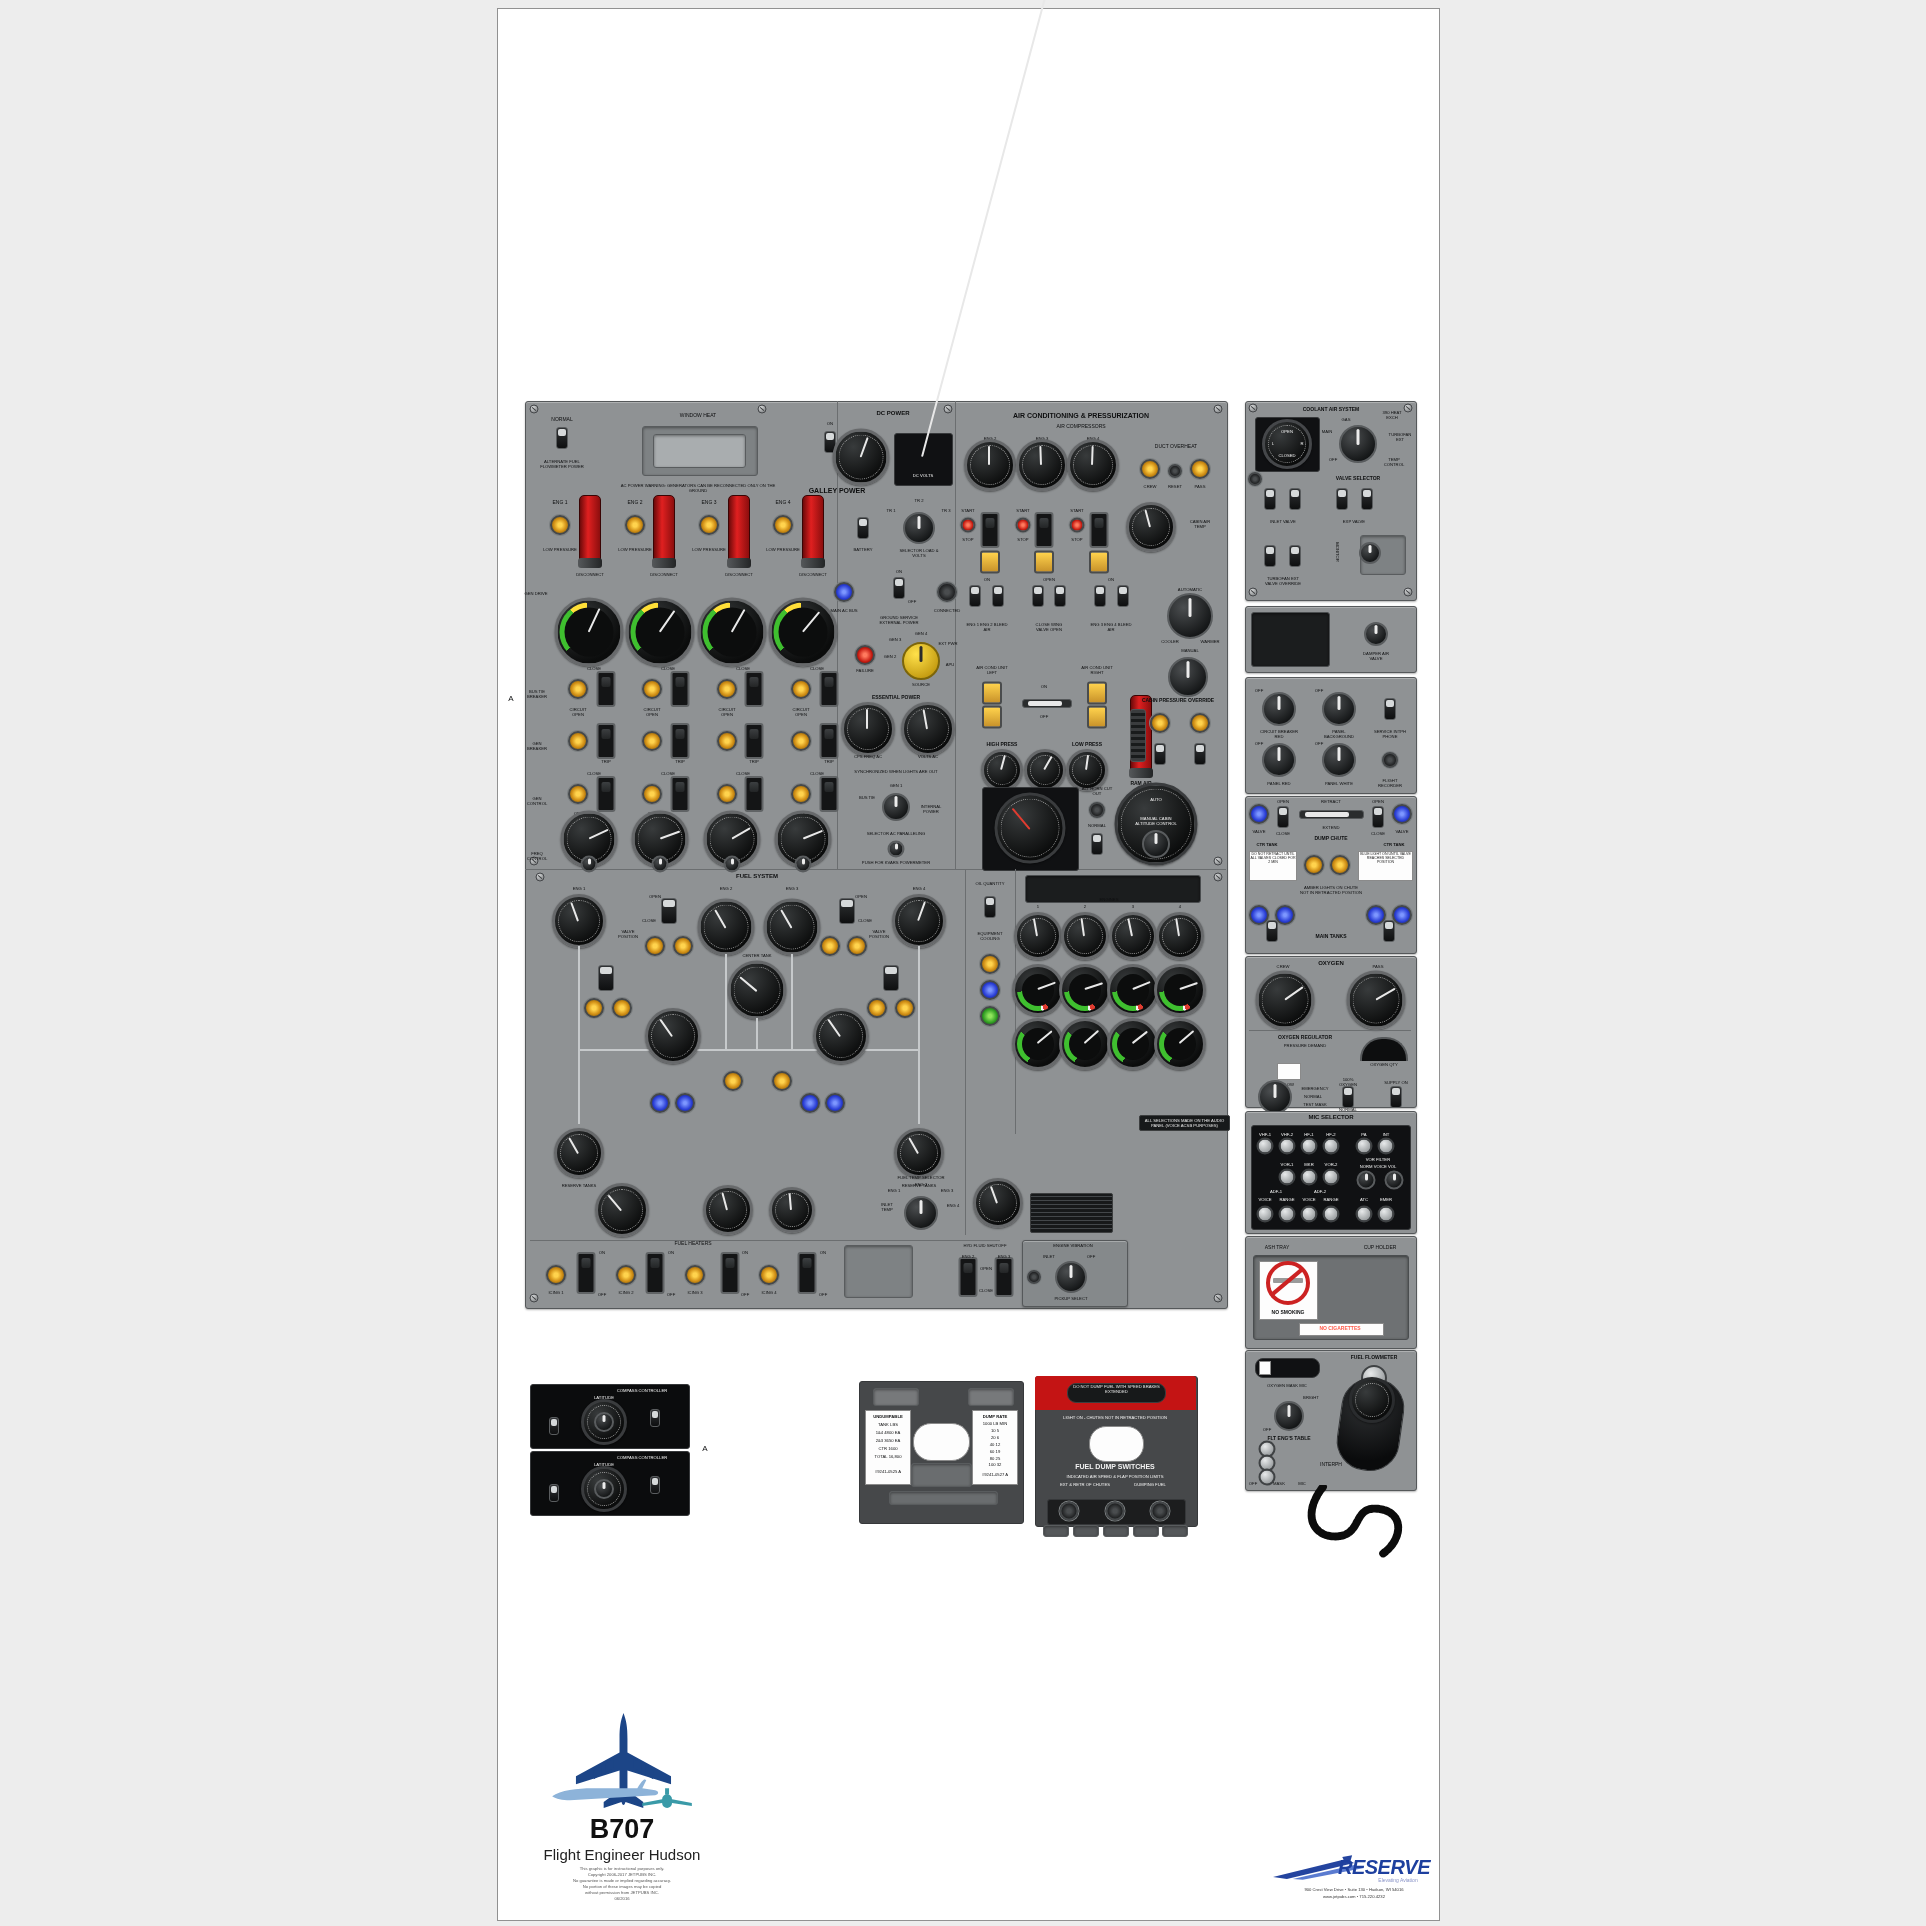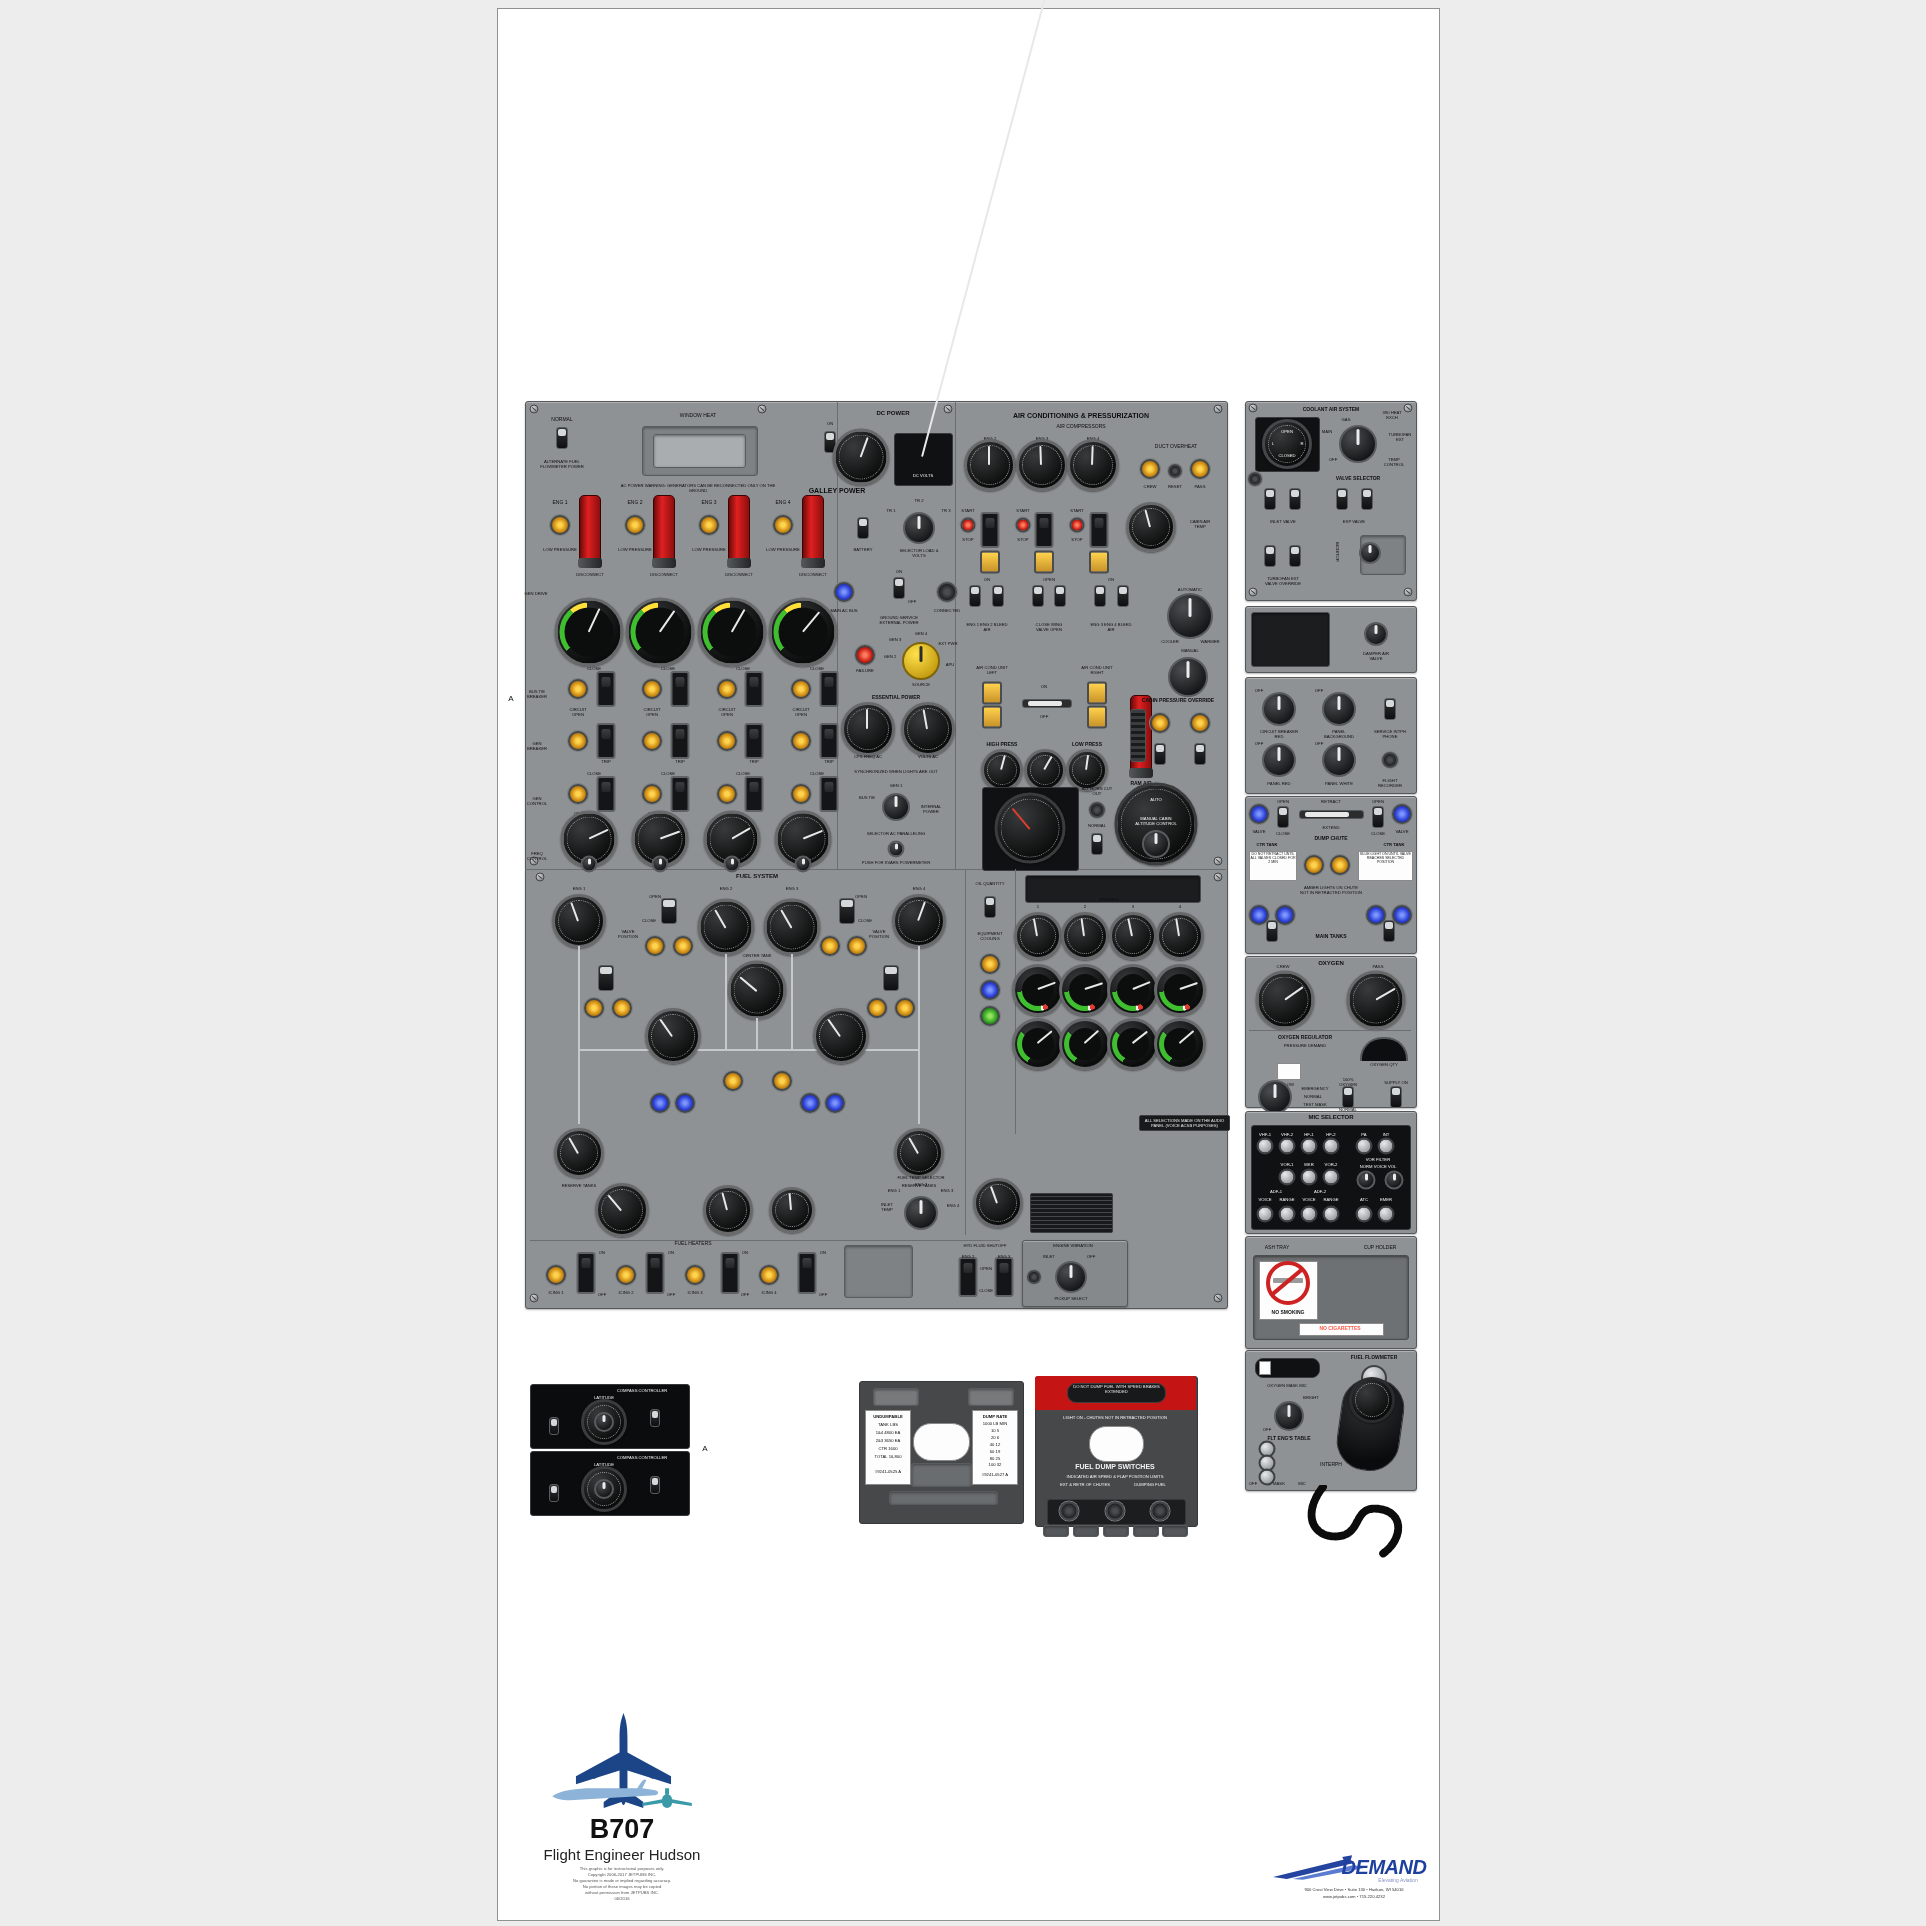--- a/index.html
+++ b/index.html
@@ -904,18 +904,18 @@
 <div class="L f4" style="left:622px;top:1875px;color:#555">Copyright 2006-2017 JETPUBS INC.</div>
 <div class="L f4" style="left:622px;top:1881px;color:#555">No guarantee is made or implied regarding accuracy.</div>
 <div class="L f4" style="left:622px;top:1887px;color:#555">No portion of these images may be copied</div>
 <div class="L f4" style="left:622px;top:1893px;color:#555">without permission from JETPUBS INC.</div>
 <div class="L f4" style="left:622px;top:1899px;color:#555">06/2016</div>
 <svg class="abs" style="left:1273px;top:1855px" width="93" height="26" viewBox="0 0 94 26">
 <polygon points="0,22 74,4 82,8 14,24" fill="#24449f"></polygon>
       <polygon points="20,24 82,10 92,13 30,25" fill="#5a7bd0"></polygon>
       <polygon points="70,2 80,0 78,7 72,6" fill="#24449f"></polygon>
 </svg>
-<div class="L b" style="left:1384px;top:1868px;font-size:20px;font-style:italic;color:#1d3f9e;letter-spacing:-0.5px">DEMAND</div>
+<div class="L b" style="left:1384px;top:1868px;font-size:20px;font-style:italic;color:#1d3f9e;letter-spacing:-0.5px">RESERVE</div>
 <div class="L f5" style="left:1398px;top:1881px;color:#8a94c8">Elevating Aviation</div>
 <div class="L f4" style="left:1354px;top:1890px;color:#333">900 Crest View Drive • Suite 130 • Hudson, WI 54016</div>
 <div class="L f4" style="left:1354px;top:1897px;color:#333">www.jetpubs.com • 715.220.4232</div>
 </div>
 
 
 </body></html>

